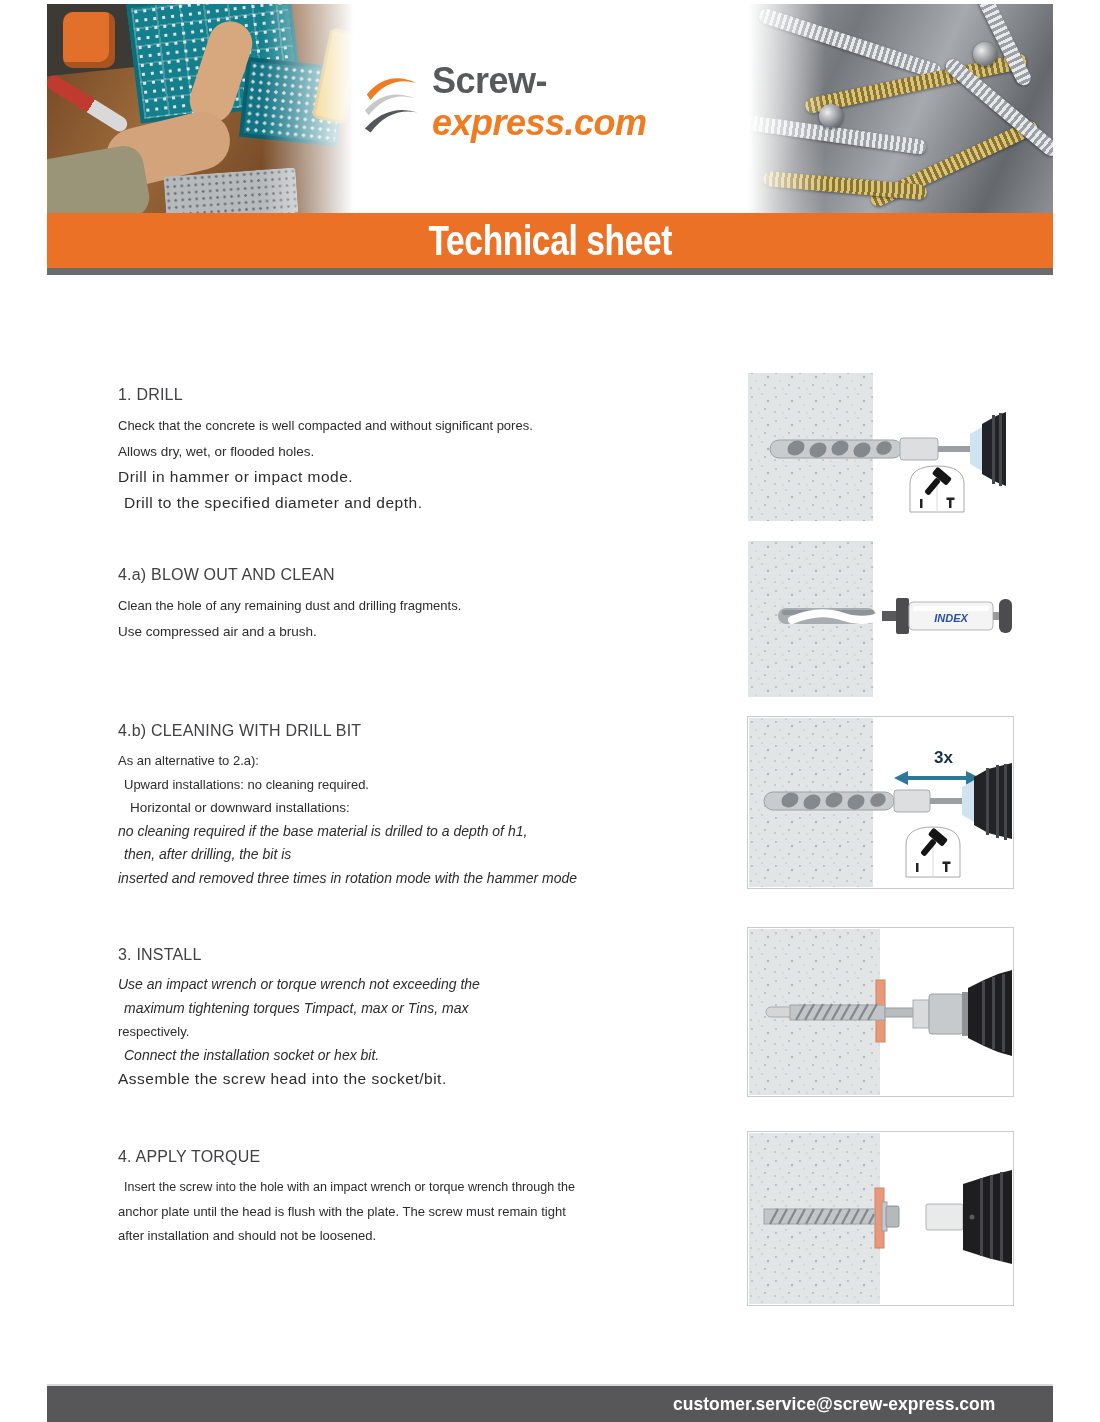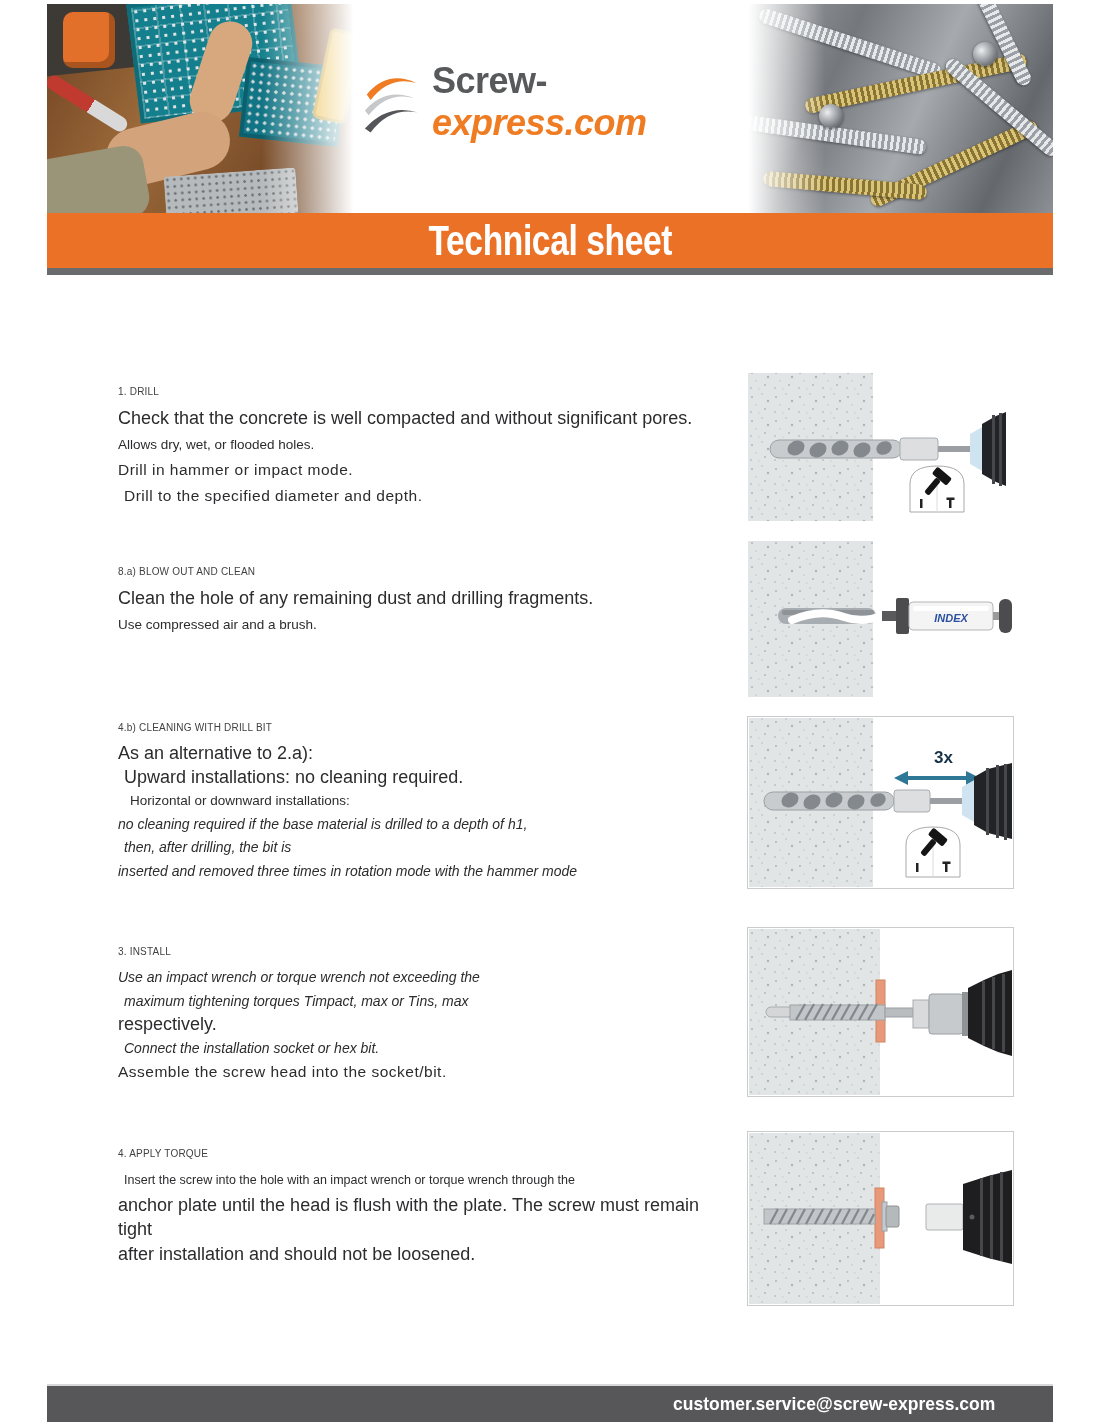--- a/index.html
+++ b/index.html
@@ -60,25 +60,25 @@
   .banner{height:55px;background:#ea7125;display:flex;align-items:center;justify-content:center;}
   .banner-title{font-size:42px;font-weight:800;color:#fff;letter-spacing:-0.5px;transform:scaleX(.8);white-space:nowrap;}
   .banner-shadow{height:7px;background:#6a6b6d;}
 
   
   .page-title{position:absolute;left:47px;top:306px;width:1006px;text-align:center;
     color:#c4652f;font-size:19px;font-weight:500;letter-spacing:0.4px;}
 
   
   .sec{position:absolute;left:118px;width:610px;}
-  .sec-heading{font-size:10px;color:#414143;margin-bottom:9px;letter-spacing:0.2px;}
+  .sec-heading{font-size:16px;color:#414143;margin-bottom:9px;letter-spacing:0.2px;}
   .line{line-height:23.5px;color:#2c2c2e;}
   .s1 .line,.s2a .line{line-height:25.5px;}
   .s4 .line{line-height:24.5px;}
-  .n15{font-size:18px;} .n14{font-size:14px;font-style:italic;} .n13{font-size:13.5px;} .n12{font-size:12.5px;}
+  .n15{font-size:13px;} .n14{font-size:14px;font-style:italic;} .n13{font-size:13.5px;} .n12{font-size:12.5px;}
   .sp15{font-size:15.5px;letter-spacing:0.5px;}
   .ind1{padding-left:6px;} .ind2{padding-left:12px;}
 
   .illus{position:absolute;left:748px;width:265px;background:#fff;}
   .illus svg{display:block;}
   .bordered{outline:1.5px solid #c9cccd;}
 
   
   .footer{position:absolute;left:47px;top:1384px;width:1006px;height:38px;background:#57575a;
     border-top:2px solid #d8d8d8;box-sizing:border-box;display:flex;align-items:center;justify-content:flex-end;}
@@ -189,21 +189,21 @@
           <rect x="27" y="15" width="6" height="19" rx="2" fill="#151515"></rect>
         </g>
         <rect x="12" y="35" width="2.5" height="9" fill="#222"></rect>
         <rect x="41" y="35" width="2.5" height="9" fill="#222"></rect>
         <rect x="38.5" y="33.5" width="8" height="2.5" fill="#222"></rect>
       </g>
     </svg>
   </div>
 
   <div class="sec s2a" style="top:566px">
-    <div class="sec-heading">8.a) BLOW OUT AND CLEAN</div>
+    <div class="sec-heading">4.a) BLOW OUT AND CLEAN</div>
     <div class="line n15">Clean the hole of any remaining dust and drilling fragments.</div>
     <div class="line n13">Use compressed air and a brush.</div>
   </div>
   <div class="illus" style="top:538px;height:162px">
     <svg width="265" height="162" viewBox="0 0 265 162">
       <rect x="0" y="3" width="125" height="156" fill="url(#concrete)"></rect>
       <g>
         <rect x="30" y="70" width="98" height="16" rx="8" fill="#a7adb1"></rect>
         <rect x="34" y="72" width="92" height="5" rx="2.5" fill="#8d9397"></rect>
       </g>

